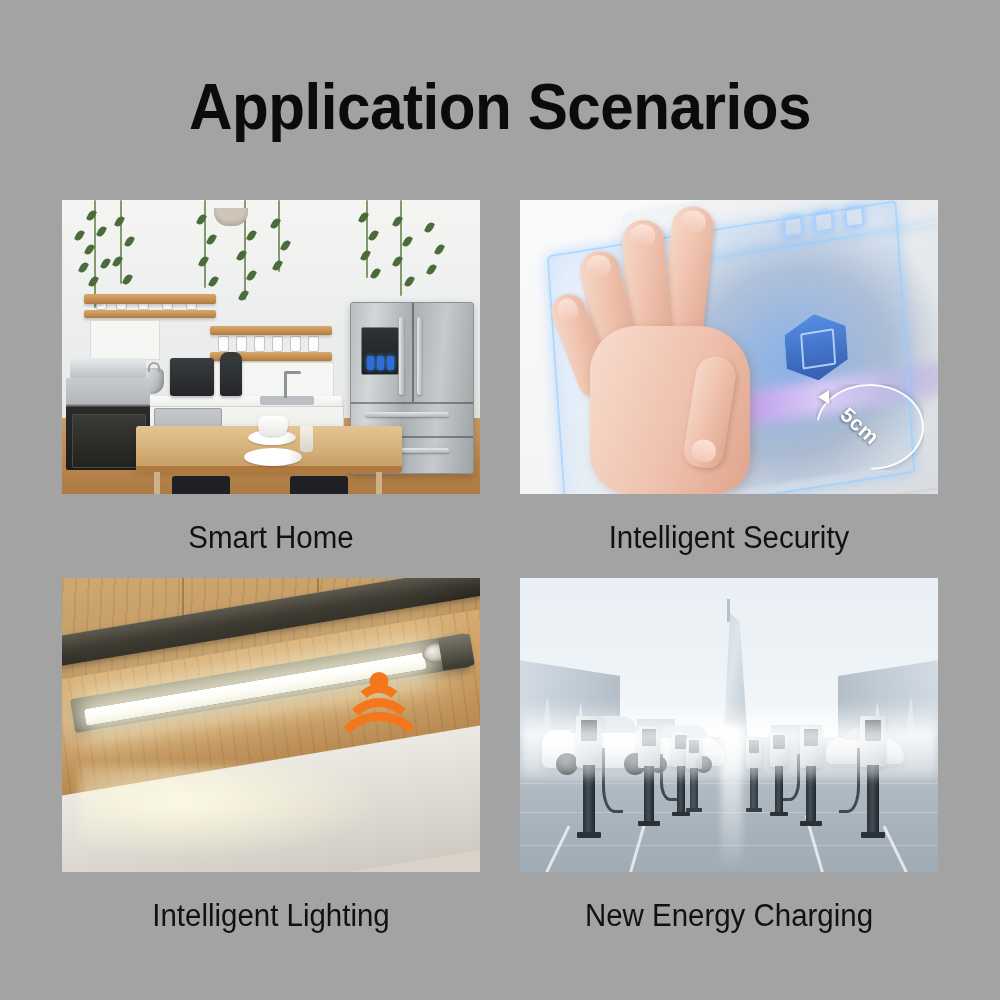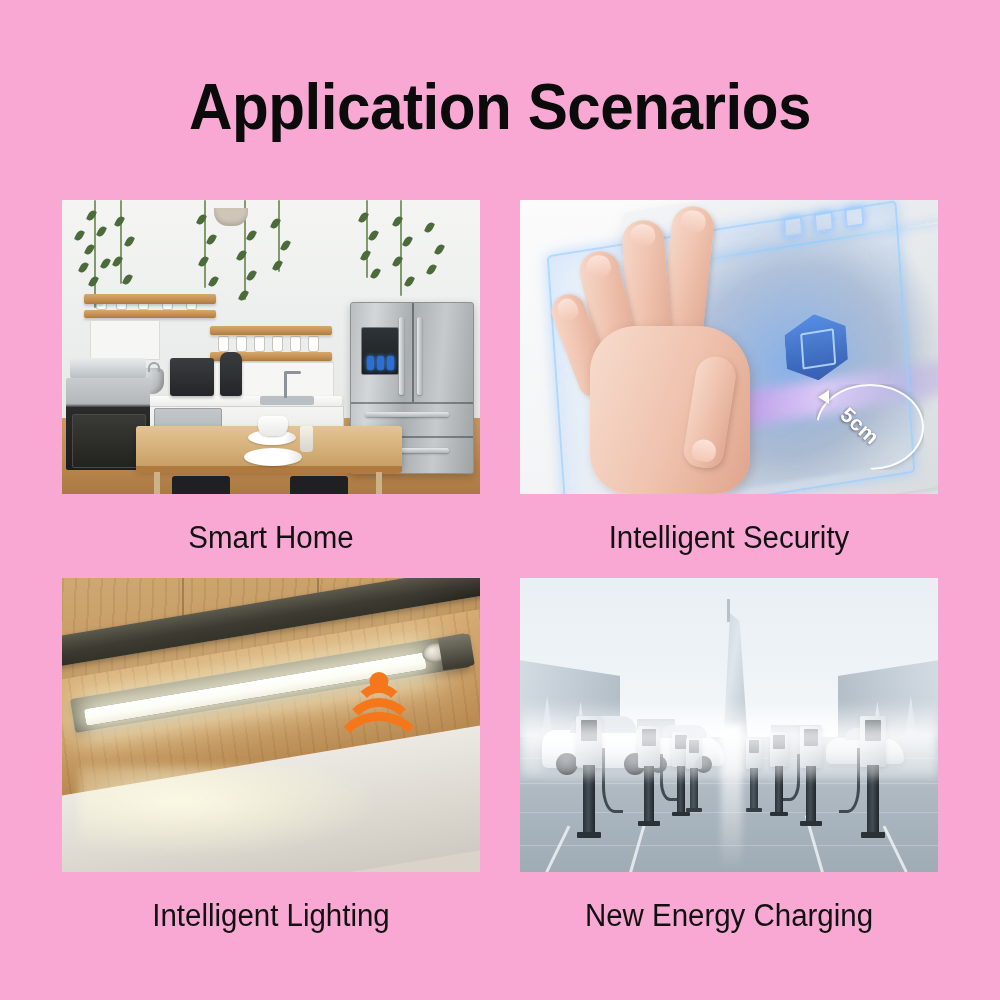--- a/index.html
+++ b/index.html
@@ -13,21 +13,21 @@
     height: 1000px;
     font-family: "Liberation Sans", "DejaVu Sans", sans-serif;
     color: #111111;
     overflow: hidden;
     position: relative;
   }
 
   .page {
     position: absolute;
     inset: 0;
-    background: #f9a8d4;
+    background: #a3a3a3;
   }
 
   
   .page-title {
     position: absolute;
     top: 72px;
     left: 0;
     width: 1000px;
     text-align: center;
     font-size: 64px;

